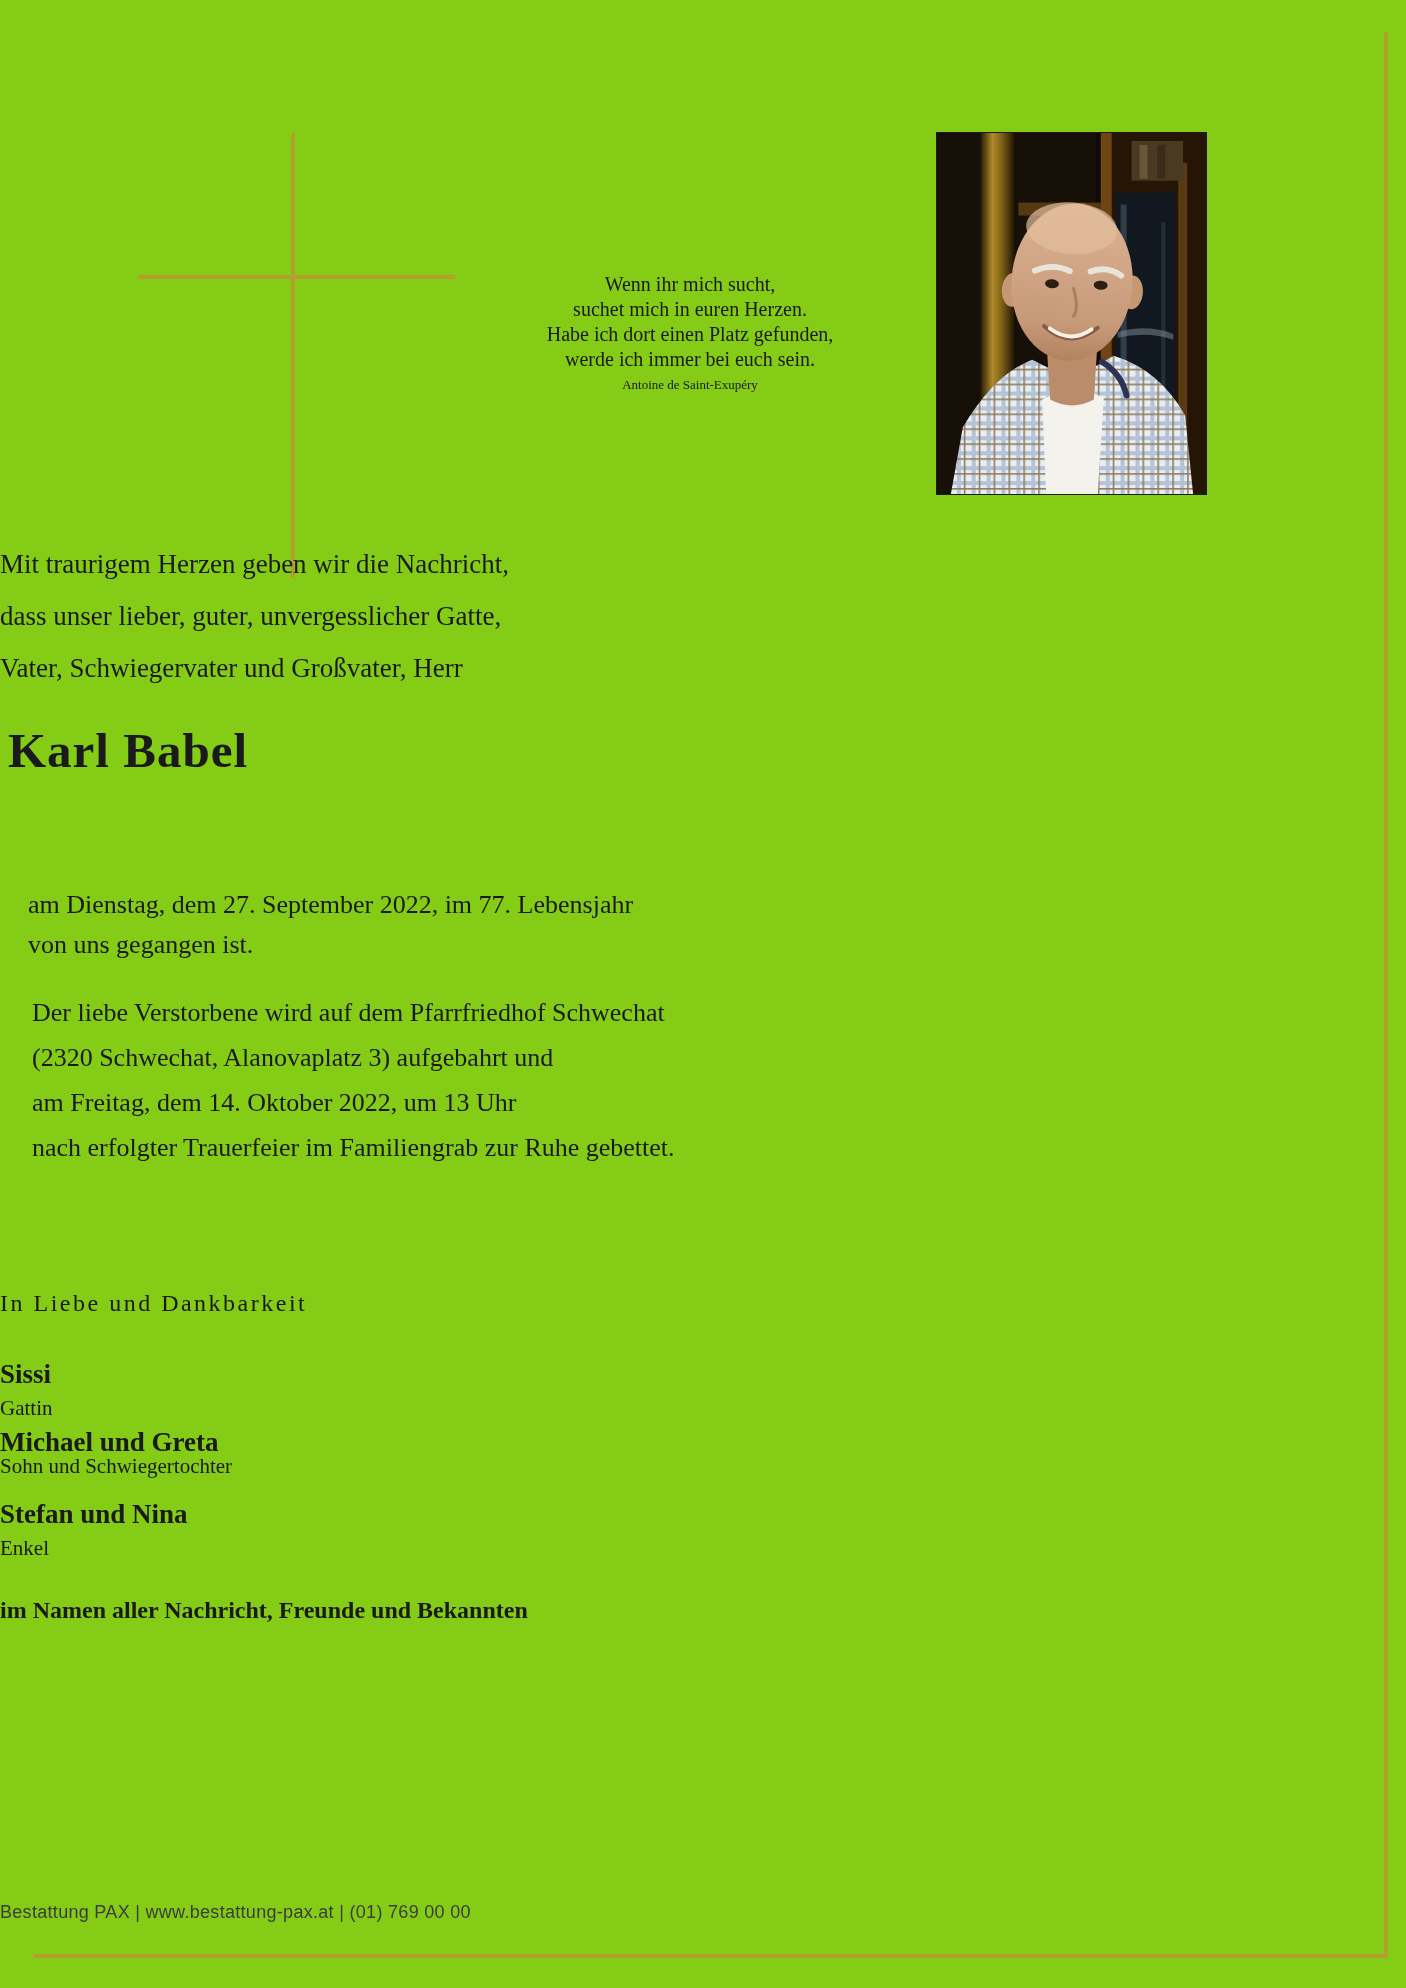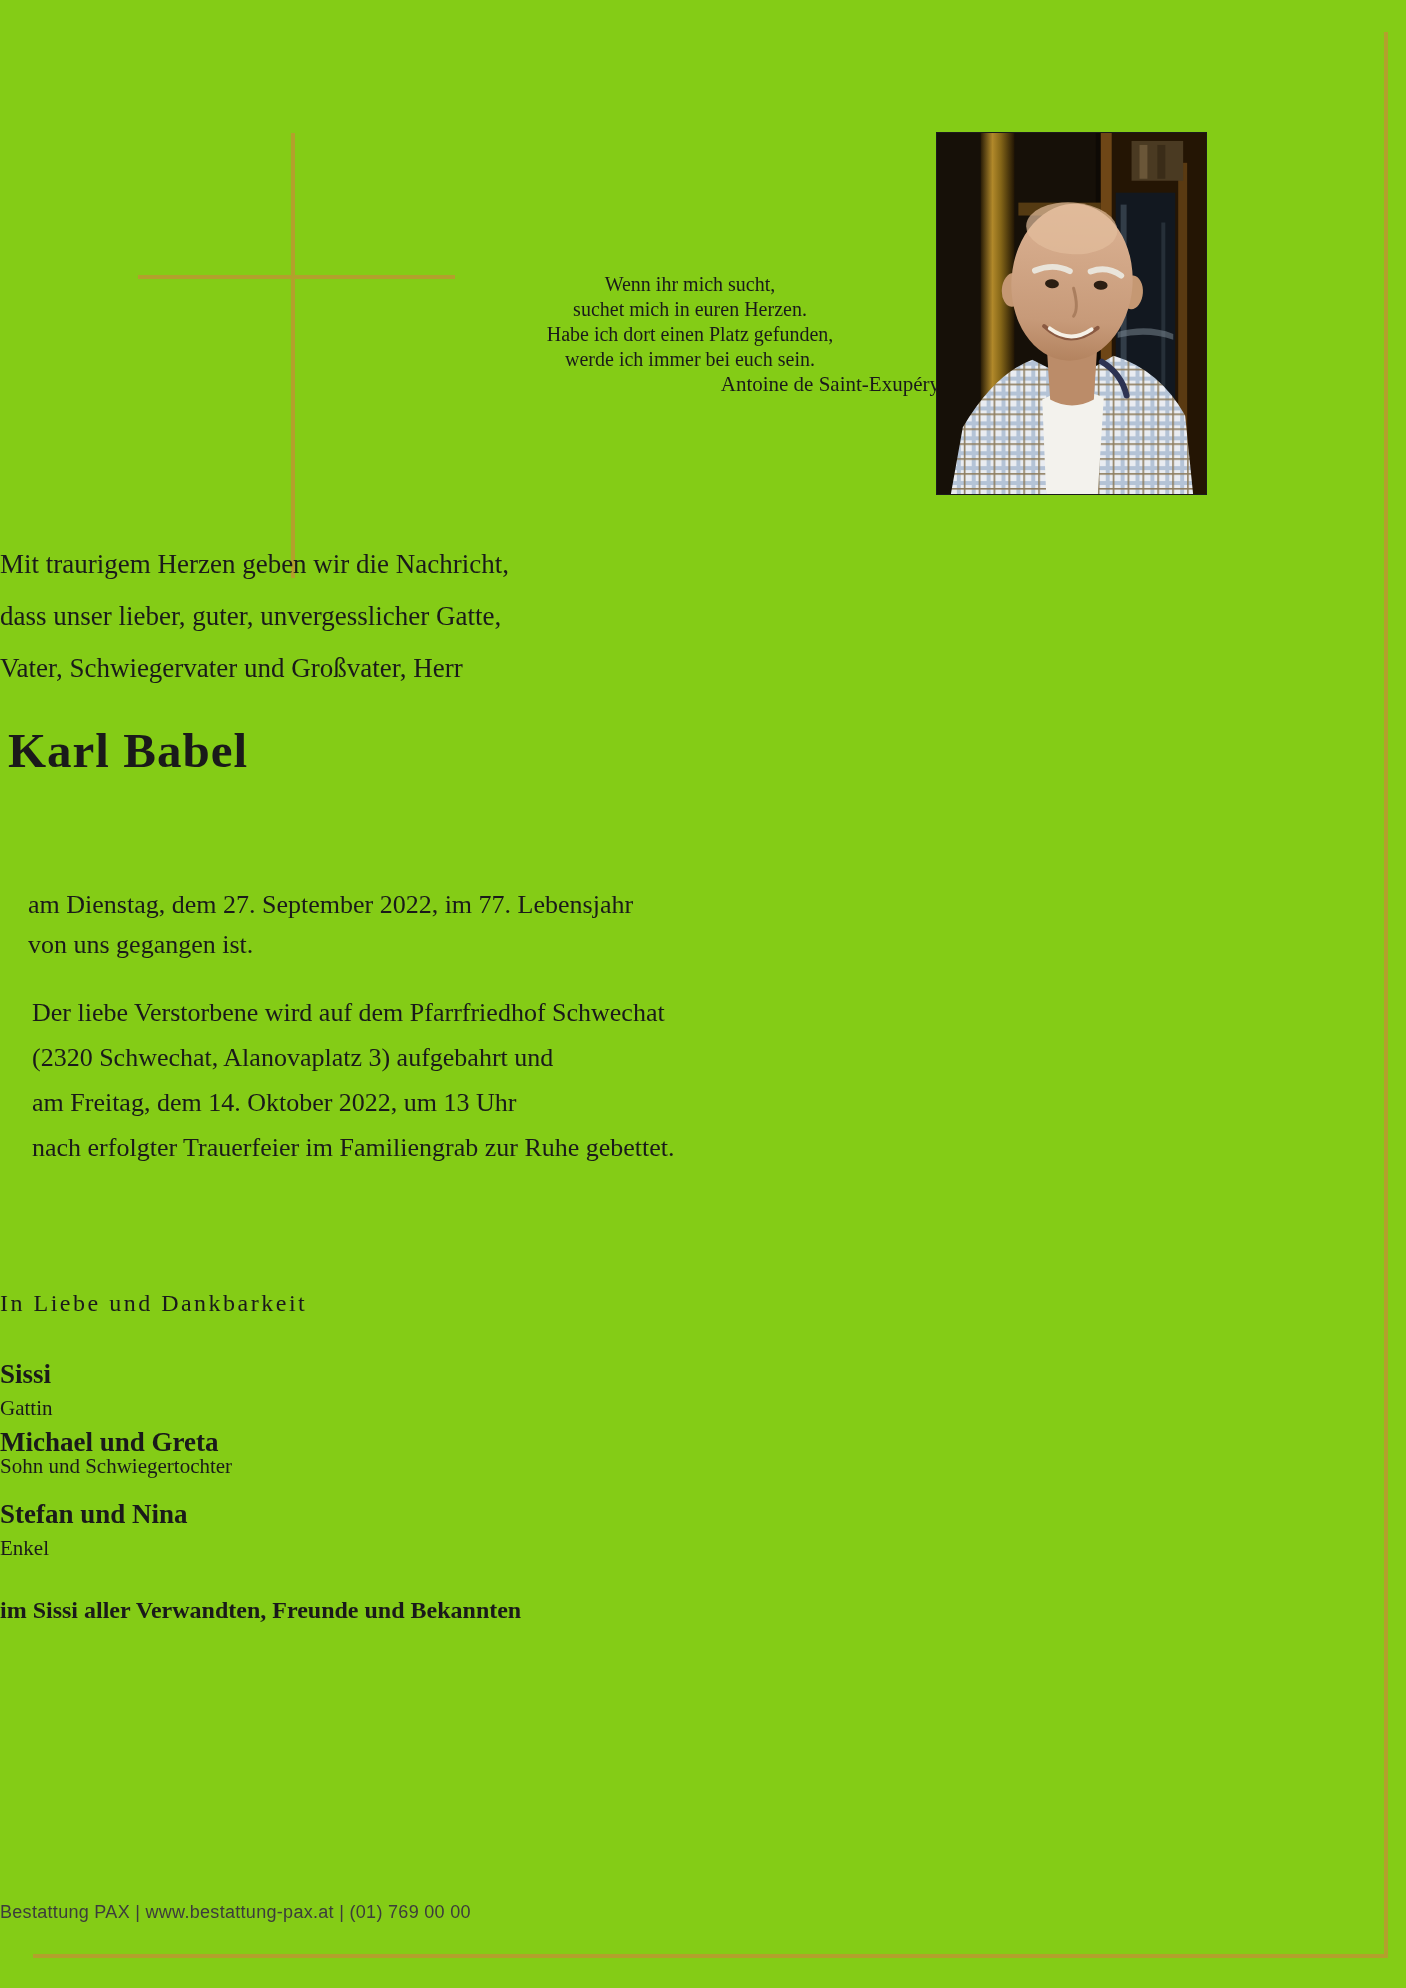--- a/index.html
+++ b/index.html
@@ -11,21 +11,21 @@
   .abs{position:absolute;}
   .cline{position:absolute;left:0;right:0;text-align:left;line-height:1.2;white-space:nowrap;}
   
   .gold{background:var(--gold);}
   .frame-right{left:1384px;top:32px;width:4px;height:1926px;}
   .frame-bottom{left:33px;top:1954px;width:1355px;height:4px;}
   .cross-v{left:291px;top:133px;width:4px;height:445px;}
   .cross-h{left:138px;top:275px;width:317px;height:4px;}
   
   .quote{left:440px;top:272px;width:500px;text-align:center;font-size:20px;line-height:25px;}
-  .quote .attr{font-size:21px;text-align:right;}
+  .quote .attr{font-size:13px;}
   
   .photo{left:936px;top:132px;width:271px;height:363px;border:1px solid #1b1b1b;box-sizing:border-box;}
   .photo svg{display:block;width:100%;height:100%;}
   
   .ann{font-size:27px;}
   .ann1{top:548px;} .ann2{top:600px;} .ann3{top:652px;}
   
   .name{top:722px;font-size:49px;font-weight:bold;letter-spacing:1px;padding-left:8px;}
   
   .death{font-size:26px;padding-left:28px;}
@@ -142,17 +142,17 @@
 
   <div class="cline closing">In Liebe und Dankbarkeit</div>
 
   <div class="cline mname m1n">Sissi</div>
   <div class="cline mrel m1r">Gattin</div>
   <div class="cline mname m2n">Michael und Greta</div>
   <div class="cline mrel m2r">Sohn und Schwiegertochter</div>
   <div class="cline mname m3n">Stefan und Nina</div>
   <div class="cline mrel m3r">Enkel</div>
 
-  <div class="cline behalf">im Sissi aller Verwandten, Freunde und Bekannten</div>
+  <div class="cline behalf">im Namen aller Nachricht, Freunde und Bekannten</div>
 
   <div class="cline footer">Bestattung PAX | www.bestattung-pax.at | (01) 769 00 00</div>
 
 </div>
 
 </body></html>

